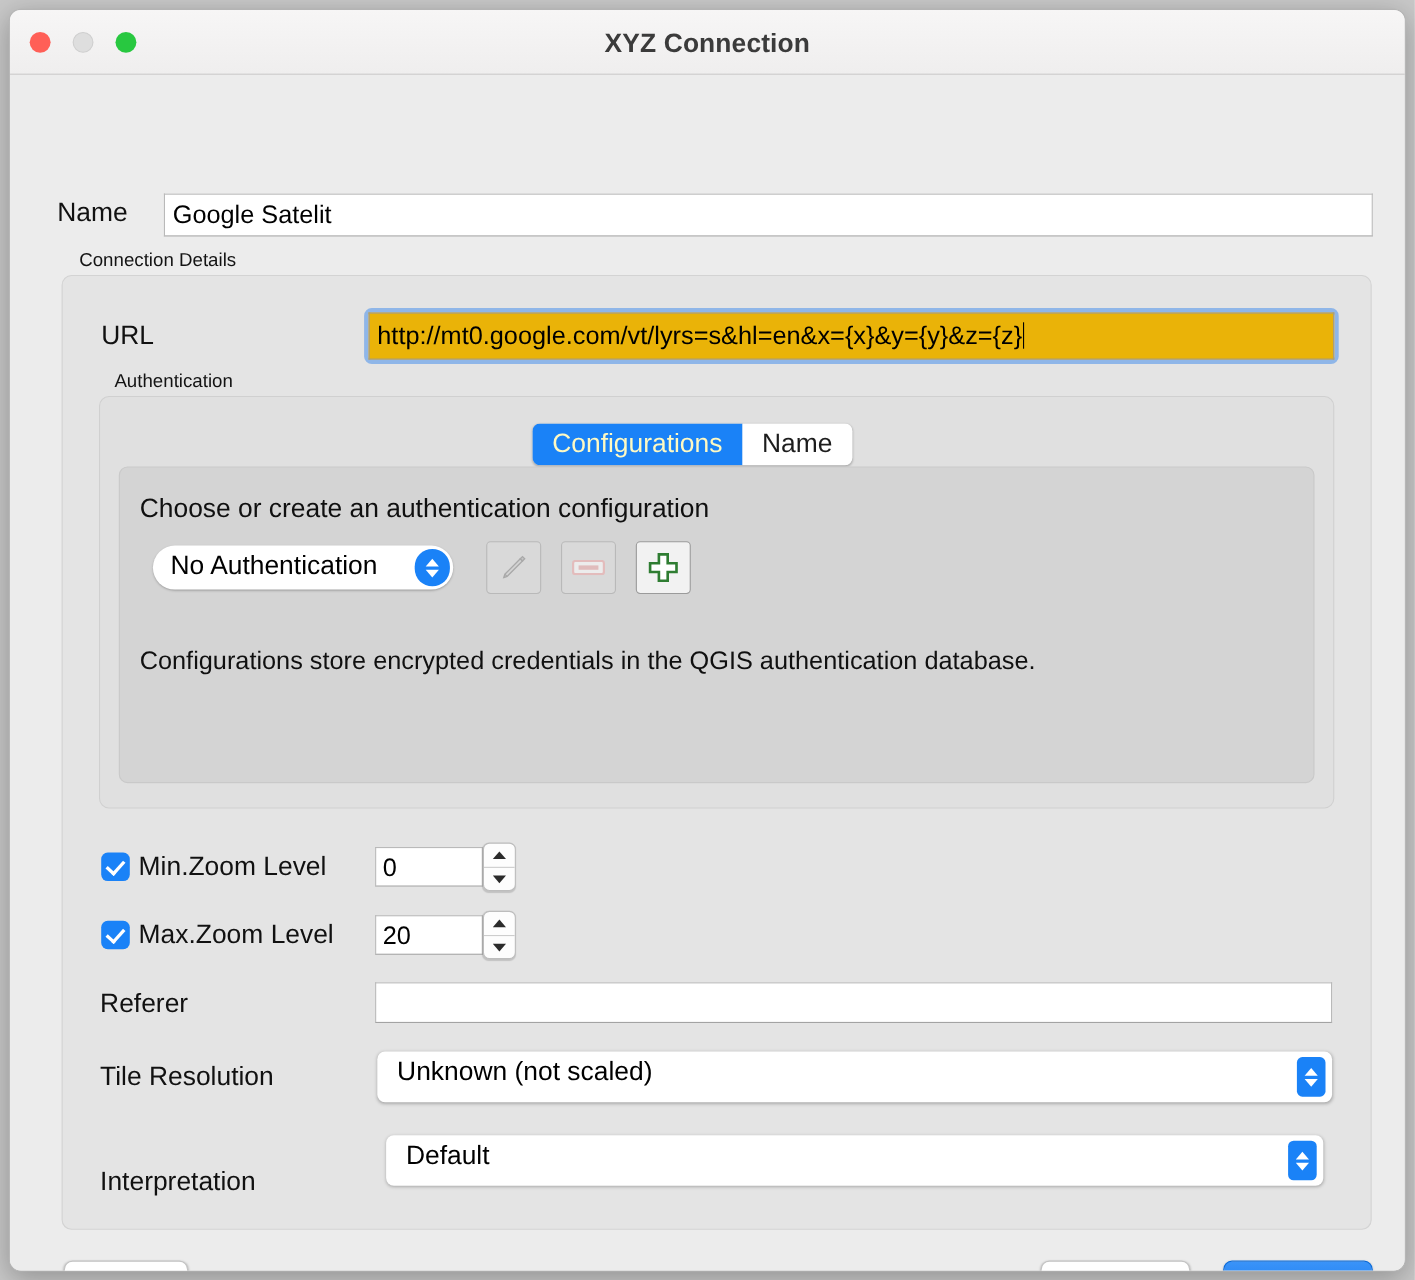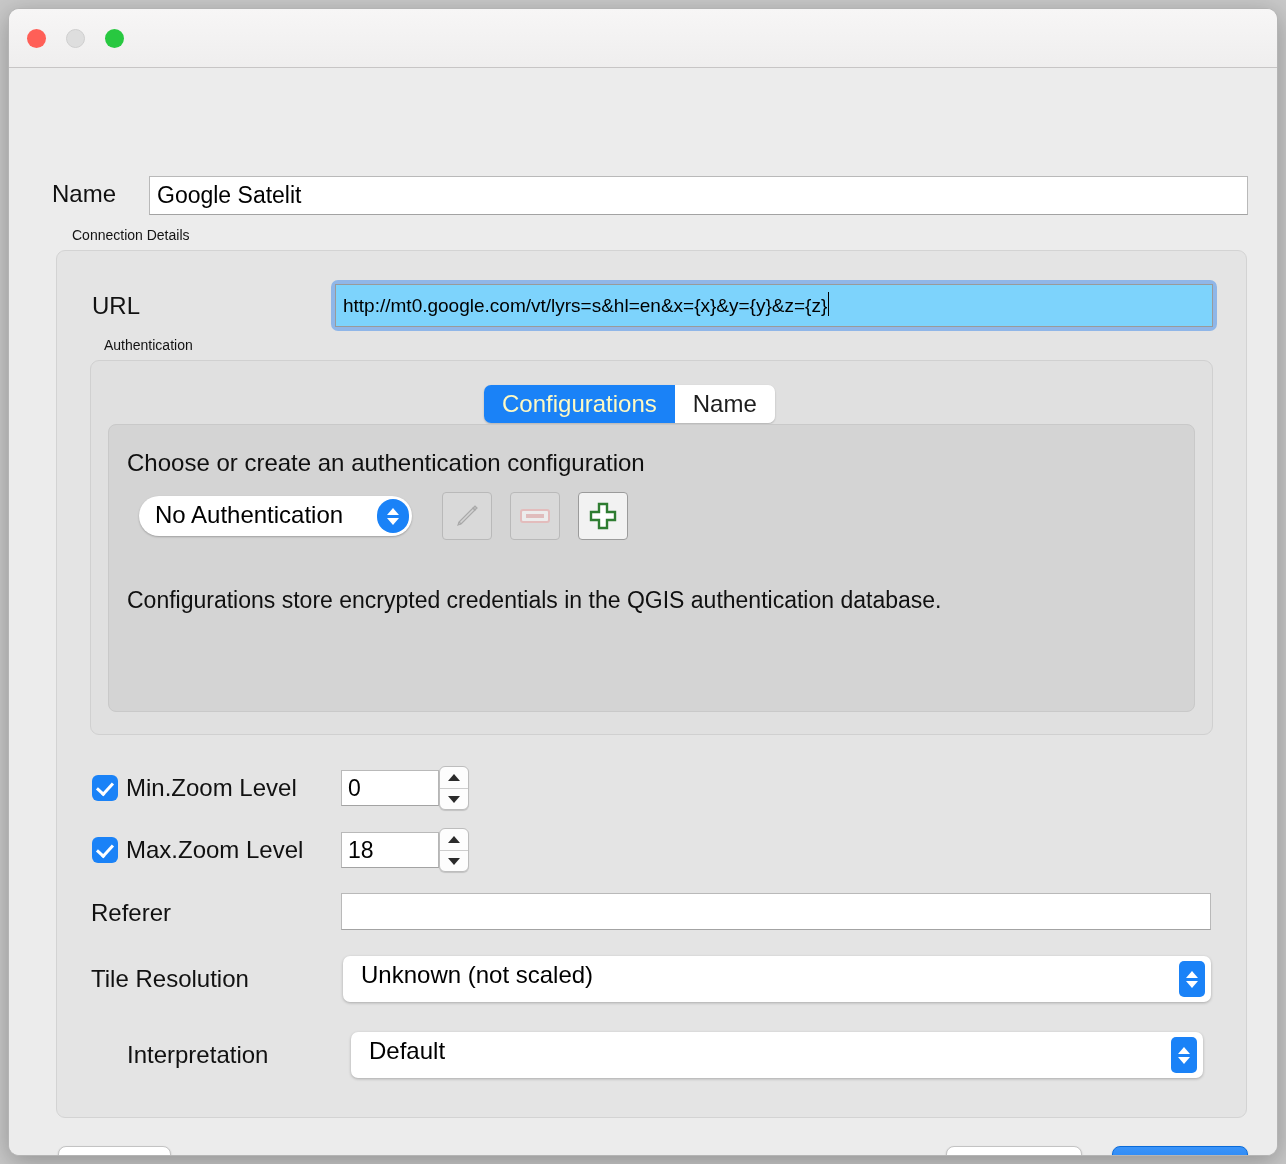--- a/index.html
+++ b/index.html
@@ -94,21 +94,21 @@
     color: #000;
     padding: 0 7px;
     line-height: 37px;
     white-space: nowrap;
     overflow: hidden;
   }
 
   
   .group-label {
     position: absolute;
-    font-size: 14px;
+    font-size: 17px;
     color: #131313;
   }
   .cd-label { left: 63px; top: 159px; }
 
   .group-box {
     position: absolute;
     left: 47px;
     top: 182px;
     width: 1191px;
     height: 868px;
@@ -134,24 +134,24 @@
     height: 51px;
     border: 4px solid #8fb6e8;
     border-radius: 7px;
     box-sizing: border-box;
     background: #fff;
   }
   .url-input {
     position: absolute;
     left: 0; top: 0;
     right: 0; bottom: 0;
-    background: #7dd3fc;
+    background: #eab308;
     border: 1px solid #9a9a9a;
     box-sizing: border-box;
-    font-size: 19px;
+    font-size: 23px;
     color: #000;
     padding: 0 7px;
     line-height: 41px;
     white-space: nowrap;
     overflow: hidden;
   }
   .caret {
     display: inline-block;
     width: 1px;
     height: 24px;
@@ -370,21 +370,21 @@
   .gchev.down { border-top: 7px solid #2b2b2b; }
 
   
   .row-label {
     position: absolute;
     font-size: 24px;
     color: #111;
   }
   #lbl-referer { left: 82px; top: 831px; }
   #lbl-tileres { left: 82px; top: 897px; }
-  #lbl-interp  { left: 82px; top: 973px; margin-left: 36px; }
+  #lbl-interp  { left: 82px; top: 993px; }
 
   .text-input {
     position: absolute;
     background: #ffffff;
     border: 1px solid #b9b9b9;
     border-bottom-color: #a3a3a3;
     box-sizing: border-box;
     font-size: 23px;
     color: #000;
     padding: 0 8px;
@@ -464,20 +464,21 @@
 <body>
 
 <div class="window">
 
   <div class="titlebar">
     <div class="traffic">
       <div class="light red"></div>
       <div class="light yellow"></div>
       <div class="light green"></div>
     </div>
+    <div class="win-title">XYZ Connection</div>
   </div>
 
   <div class="content">
 
     <div class="name-label">Name</div>
     <div class="name-input" placeholder="">Google Satelit</div>
 
     <div class="group-label cd-label">Connection Details</div>
     <div class="group-box"></div>
 
@@ -536,21 +537,21 @@
       <div class="half top">
           <span class="gchev up"></span>
         </div>
       <div class="half">
           <span class="gchev down"></span>
         </div>
     </div>
 
     <div class="cb" id="cb-max"></div>
     <div class="zoom-label" id="lbl-max">Max.Zoom Level</div>
-    <div class="num-input" id="in-max">18</div>
+    <div class="num-input" id="in-max">20</div>
     <div class="stepper" id="sp-max">
       <div class="half top">
           <span class="gchev up"></span>
         </div>
       <div class="half">
           <span class="gchev down"></span>
         </div>
     </div>
 
     <div class="row-label" id="lbl-referer">Referer</div>

